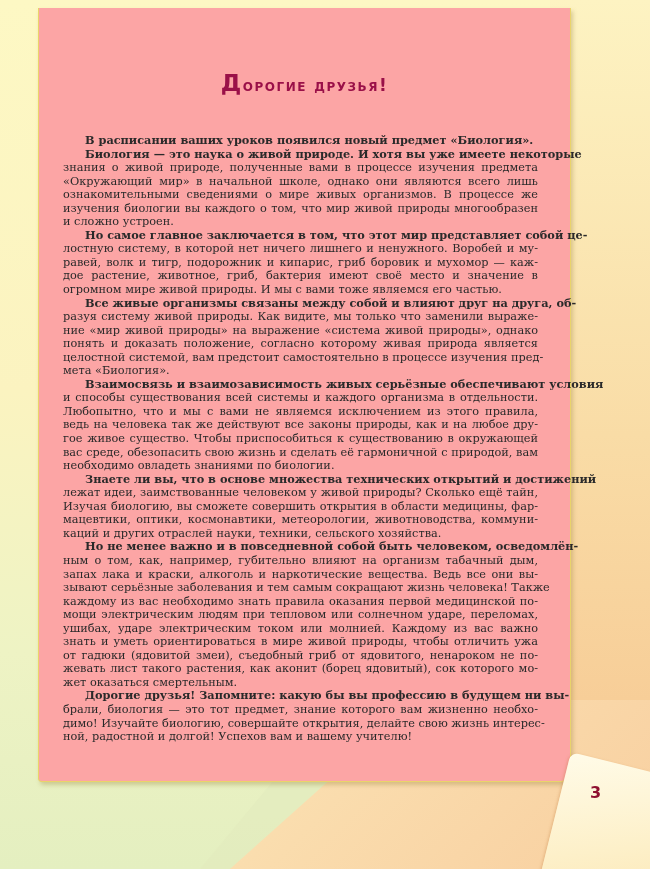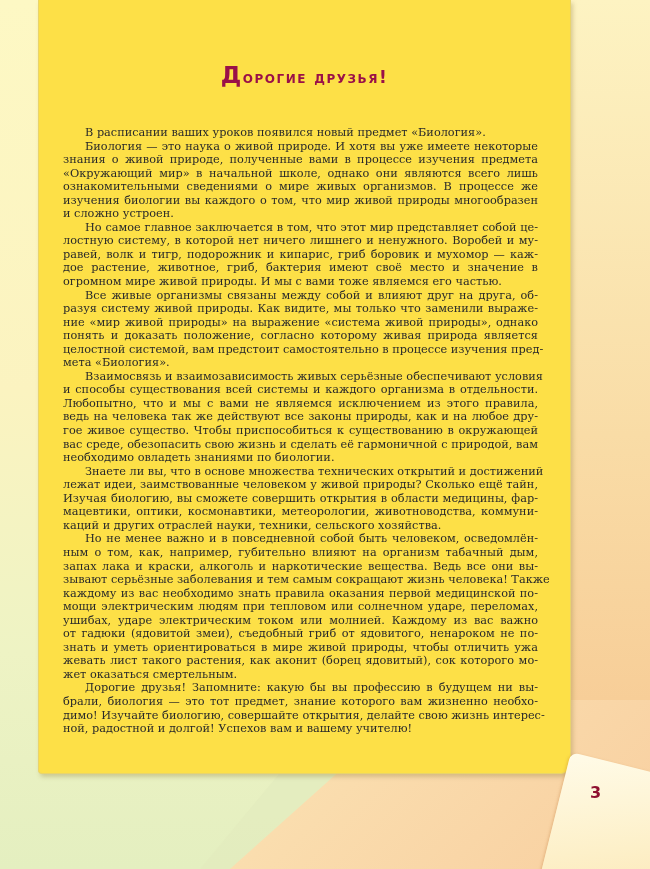--- a/index.html
+++ b/index.html
@@ -17,43 +17,43 @@
     background:#e2ebbd;
     clip-path: polygon(40% 30%, 100% 55%, 100% 100%, 0% 100%);
     opacity:.7;
   }
   .bg-wedge-peach {
     position:absolute; left:230px; top:700px; width:420px; height:169px;
     background: linear-gradient(135deg, #fbe3b4 0%, #f8cfa0 100%);
     clip-path: polygon(45% 0%, 100% 0%, 100% 100%, 0% 100%);
   }
   .card {
-    position:absolute; left:38px; top:0; width:531px; height:773px;
-    background:#fde047;
+    position:absolute; left:38px; top:8px; width:531px; height:773px;
+    background:#fca5a5;
     border:1px solid #e9d46a;
     border-top:none;
     border-radius:0 0 10px 4px;
     box-shadow: 2px 3px 4px rgba(150,130,60,.35);
   }
   .title {
     position:absolute; left:0; right:0; top:62px; text-align:center;
     color:#9a1048; font-family:"DejaVu Sans", sans-serif; font-weight:bold;
     font-size:17px; letter-spacing:1.5px; font-variant: small-caps;
   }
   .title .cap { font-size:23px; }
   .text {
     position:absolute; left:24px; top:126px; width:475px;
     font-size:11.3px; line-height:13.55px; color:#2a2a2a;
   }
   .line {
     white-space:nowrap; text-align:justify; text-align-last:justify;
     height:13.55px;
   }
   .line.last { text-align-last:left; }
-  .line.indent { padding-left:22px; }
+  .line.indent { padding-left:22px;font-weight:bold; }
   .page-tab {
     position:absolute; left:571px; top:752px; width:110px; height:140px;
     background: linear-gradient(160deg, #fffbe8 0%, #fdf0c9 60%, #fbe6b4 100%);
     transform: rotate(14deg); transform-origin: top left;
     border-radius:8px;
     box-shadow: -1px 1px 3px rgba(190,120,60,.35);
   }
   .page-number {
     position:absolute; left:590px; top:783px;
     color:#8e1030; font-family:"DejaVu Sans", sans-serif; font-weight:bold; font-size:16px;
@@ -99,22 +99,22 @@
       <div class="line">Изучая биологию, вы сможете совершить открытия в области медицины, фар-</div>
       <div class="line">мацевтики, оптики, космонавтики, метеорологии, животноводства, коммуни-</div>
       <div class="line last">каций и других отраслей науки, техники, сельского хозяйства.</div>
       <div class="line indent">Но не менее важно и в повседневной собой быть человеком, осведомлён-</div>
       <div class="line">ным о том, как, например, губительно влияют на организм табачный дым,</div>
       <div class="line">запах лака и краски, алкоголь и наркотические вещества. Ведь все они вы-</div>
       <div class="line">зывают серьёзные заболевания и тем самым сокращают жизнь человека! Также</div>
       <div class="line">каждому из вас необходимо знать правила оказания первой медицинской по-</div>
       <div class="line">мощи электрическим людям при тепловом или солнечном ударе, переломах,</div>
       <div class="line">ушибах, ударе электрическим током или молнией. Каждому из вас важно</div>
+      <div class="line">знать и уметь ориентироваться в мире живой природы, чтобы отличить ужа</div>
       <div class="line">от гадюки (ядовитой змеи), съедобный гриб от ядовитого, ненароком не по-</div>
-      <div class="line">знать и уметь ориентироваться в мире живой природы, чтобы отличить ужа</div>
       <div class="line">жевать лист такого растения, как аконит (борец ядовитый), сок которого мо-</div>
       <div class="line last">жет оказаться смертельным.</div>
       <div class="line indent">Дорогие друзья! Запомните: какую бы вы профессию в будущем ни вы-</div>
       <div class="line">брали, биология — это тот предмет, знание которого вам жизненно необхо-</div>
       <div class="line">димо! Изучайте биологию, совершайте открытия, делайте свою жизнь интерес-</div>
       <div class="line last">ной, радостной и долгой! Успехов вам и вашему учителю!</div>
     </div>
 </div>
 
 <div class="page-tab"></div>

